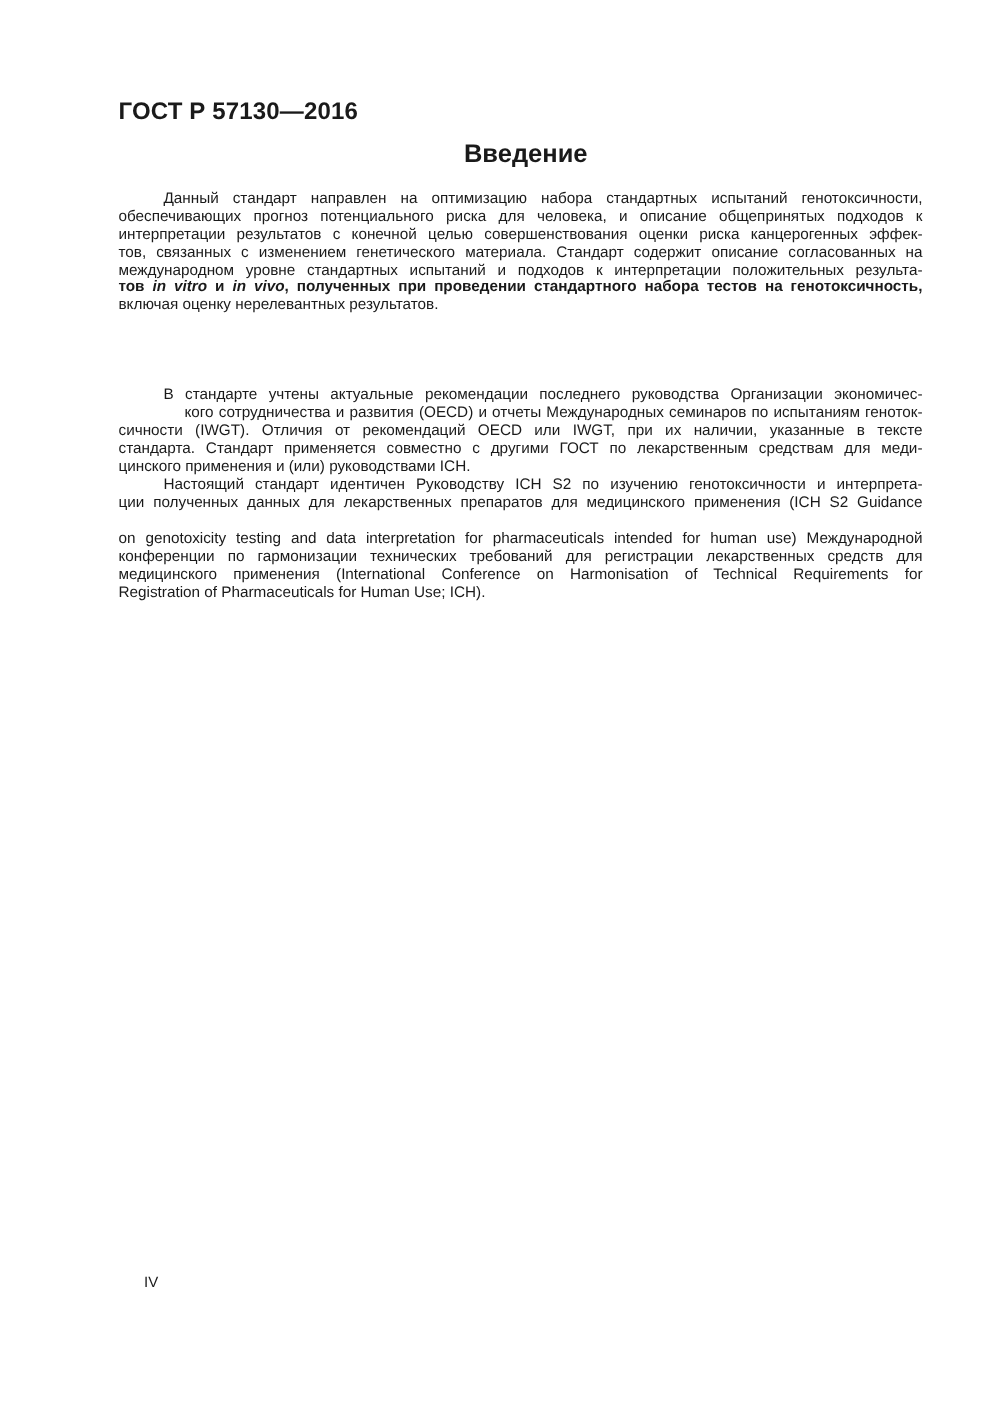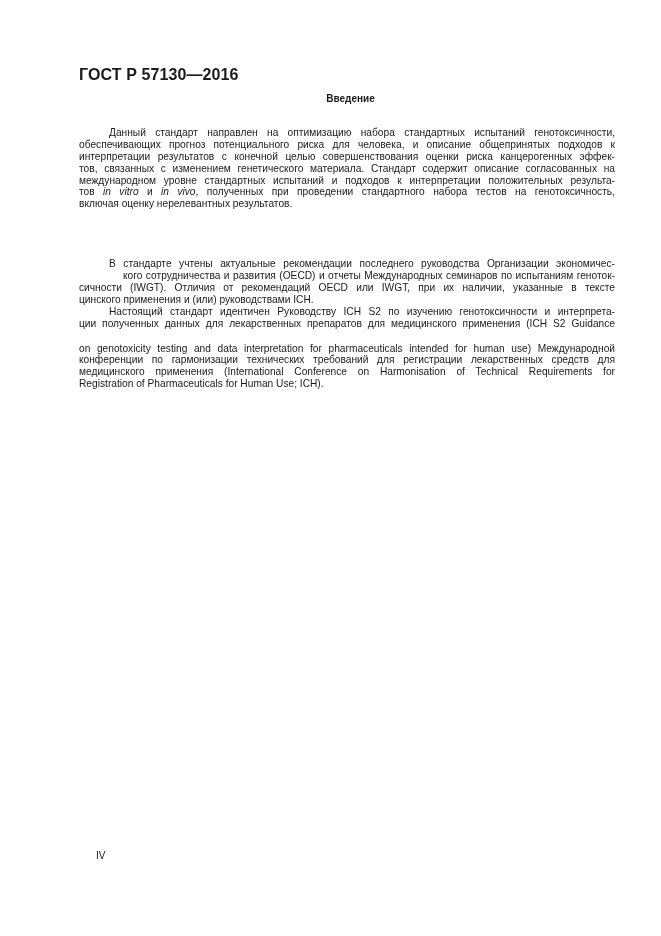--- a/index.html
+++ b/index.html
@@ -1,19 +1,19 @@
 <!DOCTYPE html>
 <html><head>
   <meta charset="utf-8">
   <style>
     html, body { margin: 0; padding: 0; background: #ffffff; }
     body { width: 661px; height: 936px; position: relative; overflow: hidden;
            font-family: "Liberation Sans", sans-serif; color: #1a1a1a; }
     .header { position: absolute; left: 79px; top: 66px; font-size: 16px; font-weight: bold; letter-spacing: 0.1px; }
-    .title { position: absolute; left: 0; width: 661px; top: 93px; text-align: center; font-size: 10px; font-weight: bold; padding-left: 40px; box-sizing: border-box; }
+    .title { position: absolute; left: 0; width: 661px; top: 93px; text-align: center; font-size: 17px; font-weight: bold; padding-left: 40px; box-sizing: border-box; }
     .body { position: absolute; left: 79px; width: 536px; top: 127px; font-size: 10.2px; line-height: 11.9px; }
     .line { display: block; text-align: justify; text-align-last: justify; white-space: nowrap; height: 11.9px; overflow: visible; }
     .line.last { text-align-last: left; }
     .line.indent { padding-left: 30px; }
     em { font-style: italic; }
     .page-num { position: absolute; left: 96px; top: 850px; font-size: 10px; }
   </style>
 </head>
 <body>
 
@@ -22,28 +22,29 @@
   <div class="title">Введение</div>
 
   <div class="body">
 
     <div>
       <span class="line indent" style="white-space: nowrap;">Данный стандарт направлен на оптимизацию набора стандартных испытаний генотоксичности,</span>
       <span class="line" style="white-space: nowrap;">обеспечивающих прогноз потенциального риска для человека, и описание общепринятых подходов к</span>
       <span class="line" style="white-space: nowrap;">интерпретации результатов с конечной целью совершенствования оценки риска канцерогенных эффек-</span>
       <span class="line" style="white-space: nowrap;">тов, связанных с изменением генетического материала. Стандарт содержит описание согласованных на</span>
       <span class="line" style="white-space: nowrap;">международном уровне стандартных испытаний и подходов к интерпретации положительных результа-</span>
-      <span class="line" style="white-space: nowrap;"><span>тов </span><em>in vitro</em><span> и </span><em>in vivo</em><span>, полученных при проведении стандартного набора тестов на генотоксичность,</span></span>
+      <span class="line" style="white-space: nowrap; font-weight: bold;"><span>тов </span><em>in vitro</em><span> и </span><em>in vivo</em><span>, полученных при проведении стандартного набора тестов на генотоксичность,</span></span>
       <span class="line last">включая оценку нерелевантных результатов.</span>
     </div>
 
     <div>
       <span class="line indent" style="white-space: nowrap; margin-top: 48px;">В стандарте учтены актуальные рекомендации последнего руководства Организации экономичес-</span>
       <span class="line" style="white-space: nowrap; margin-left: 44px;">кого сотрудничества и развития (OECD) и отчеты Международных семинаров по испытаниям геноток-</span>
       <span class="line" style="white-space: nowrap;">сичности (IWGT). Отличия от рекомендаций OECD или IWGT, при их наличии, указанные в тексте</span>
+      <span class="line" style="white-space: nowrap;">стандарта. Стандарт применяется совместно с другими ГОСТ по лекарственным средствам для меди-</span>
       <span class="line last">цинского применения и (или) руководствами ICH.</span>
     </div>
 
     <div>
       <span class="line indent" style="white-space: nowrap;">Настоящий стандарт идентичен Руководству ICH S2 по изучению генотоксичности и интерпрета-</span>
       <span class="line" style="white-space: nowrap;">ции полученных данных для лекарственных препаратов для медицинского применения (ICH S2 Guidance</span>
       <span class="line" style="white-space: nowrap; margin-top: 13px;">on genotoxicity testing and data interpretation for pharmaceuticals intended for human use) Международной</span>
       <span class="line" style="white-space: nowrap;">конференции по гармонизации технических требований для регистрации лекарственных средств для</span>
       <span class="line" style="white-space: nowrap;">медицинского применения (International Conference on Harmonisation of Technical Requirements for</span>
       <span class="line last">Registration of Pharmaceuticals for Human Use; ICH).</span>

